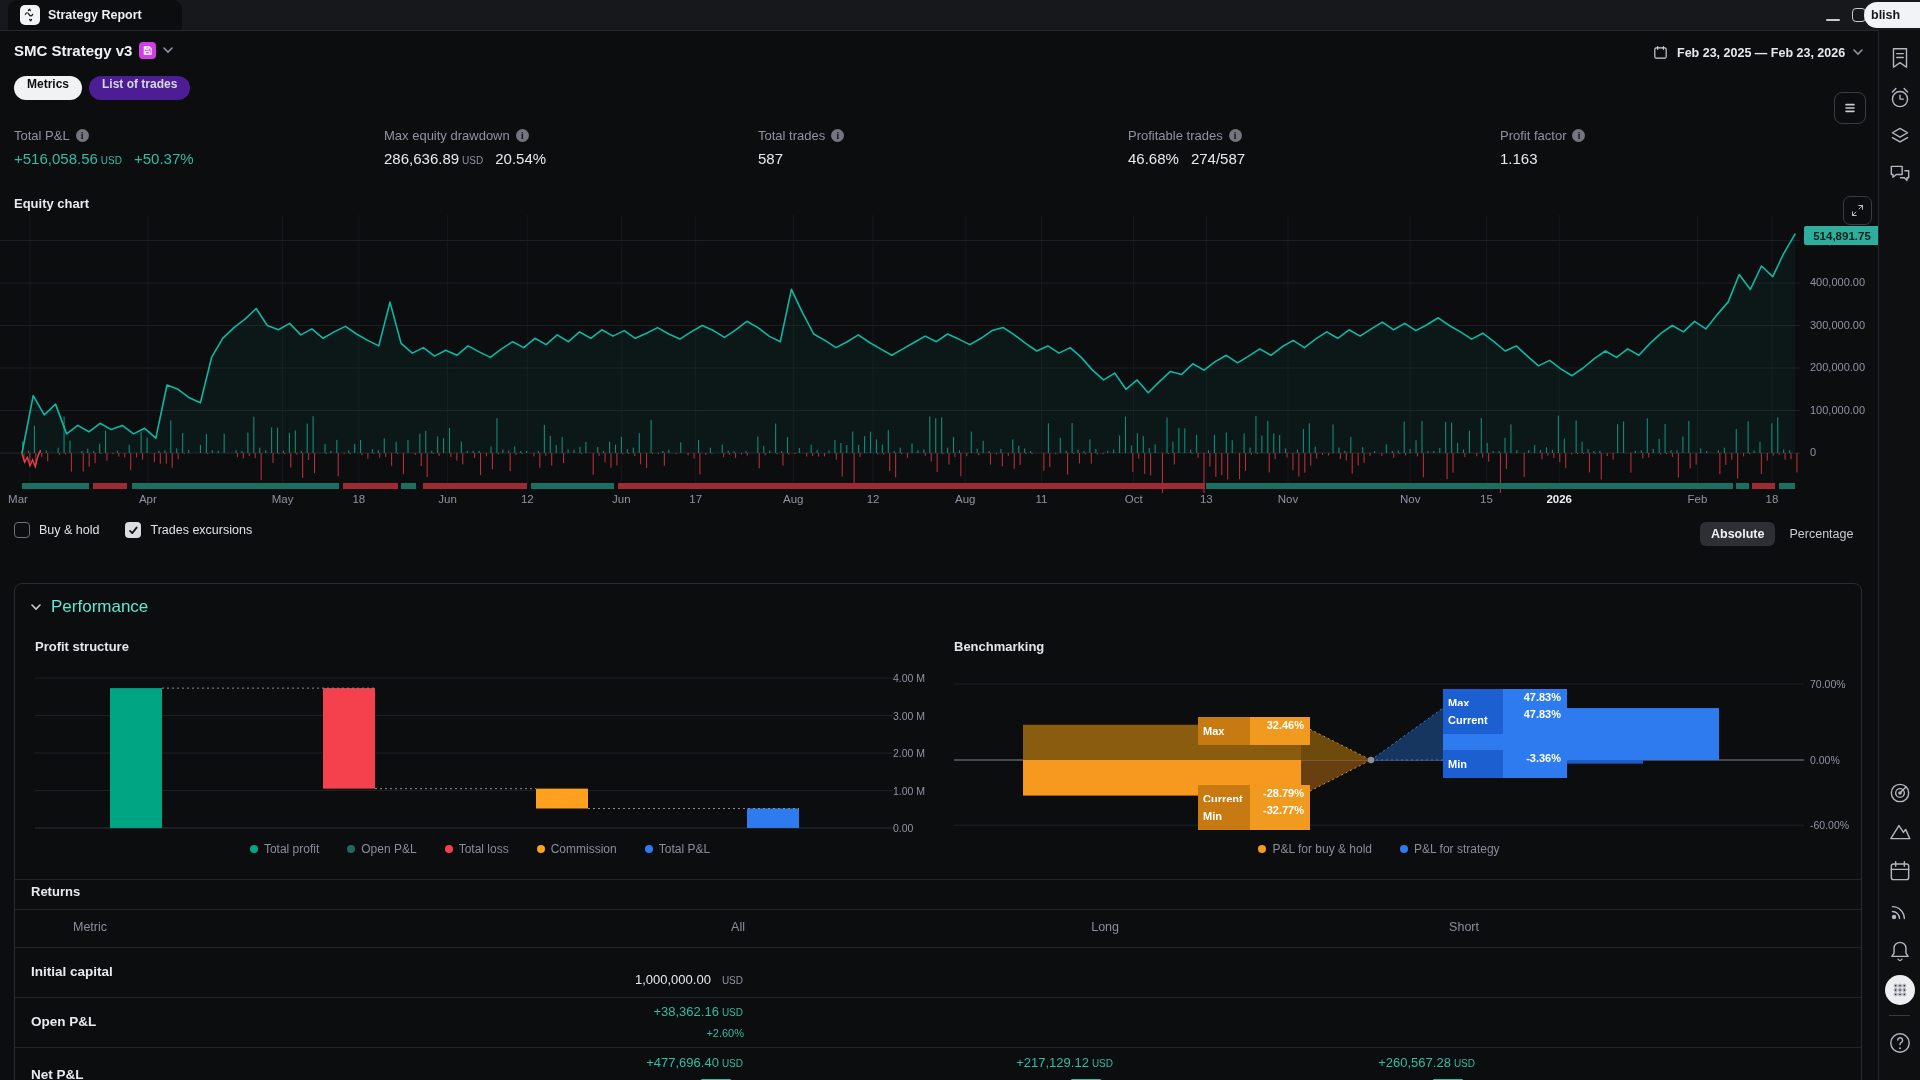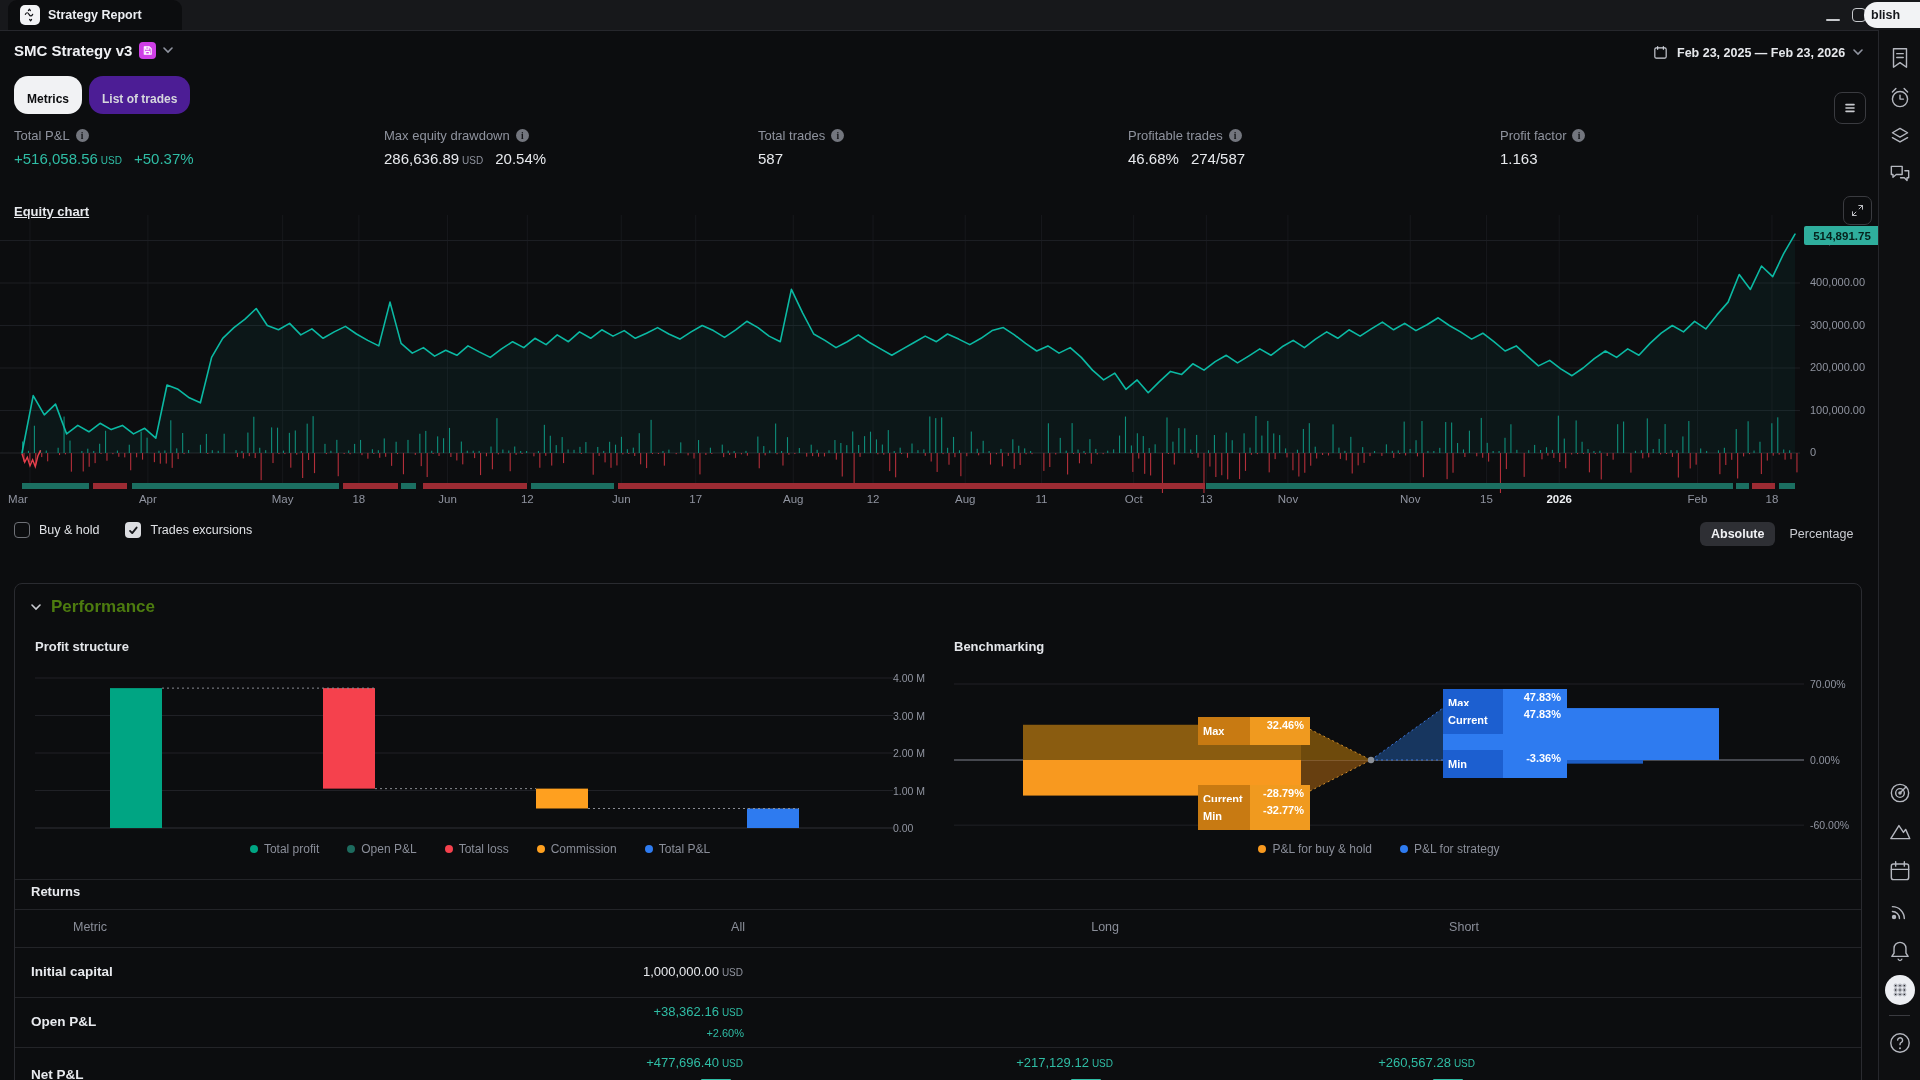--- a/index.html
+++ b/index.html
@@ -21,38 +21,38 @@
   #sb-divider{position:absolute;left:10px;width:21px;border-top:1px solid #3a3b40;}
   .appscircle{width:30px;height:30px;border-radius:50%;background:#eceef2;display:flex;align-items:center;justify-content:center;}
   
   #strategy-row{position:absolute;left:14px;top:42px;display:flex;align-items:center;gap:7px;cursor:pointer;}
   #strategy-row .name{font-size:15px;font-weight:700;color:#f0f1f4;}
   .saveicon{width:17px;height:17px;border-radius:4px;background:#cf3fe6;display:flex;align-items:center;justify-content:center;}
   .chev{width:10px;height:7px;}
   #date-range{position:absolute;top:44px;left:1652px;display:flex;align-items:center;gap:8px;cursor:pointer;}
   #date-range .dr{font-size:12.5px;font-weight:700;color:#e6e8ec;white-space:nowrap;}
   #tabs-row{position:absolute;left:14px;top:76px;display:flex;gap:7px;}
-  .pilltab{height:22px;border-radius:14px;display:flex;align-items:flex-end;padding:8px 13px;font-size:12px;font-weight:700;cursor:pointer;}
+  .pilltab{height:22px;border-radius:14px;display:flex;align-items:flex-start;padding:1px 13px;font-size:12px;font-weight:700;cursor:pointer;}
   .pilltab.active{background:#f1f2f4;color:#0c0d0f;}
   .pilltab.idle{background:#4c1d95;color:#d6d8dd;}
   #rows-btn{position:absolute;left:1834px;top:92px;width:30px;height:30px;border:1px solid #3a3b40;border-radius:8px;
     display:flex;align-items:center;justify-content:center;cursor:pointer;color:#c7c9ce;}
   
   .metric{position:absolute;top:128px;}
   .metric .mlabel{display:flex;align-items:center;gap:6px;font-size:13px;color:#8f939e;}
   .infoi{width:13px;height:13px;border-radius:50%;background:#73767e;color:#121316;font-size:9.5px;font-weight:700;
     display:inline-flex;align-items:center;justify-content:center;cursor:pointer;font-family:"Liberation Serif",serif;}
   .metric .mval{margin-top:7px;display:flex;align-items:baseline;}
   .seg{font-size:15px;color:#e7e9ed;font-weight:400;}
   .seg.teal{color:#2fbda5;}
   .seg.unit{font-size:10px;color:#8f939e;margin-left:3px;}
   .seg.unit.teal{color:#2fbda5;}
   .seg.gap{margin-left:12px;}
   
-  #eq-title{position:absolute;left:14px;top:204px;font-size:13px;font-weight:700;color:#e8eaee;text-decoration:underline;}
+  #eq-title{position:absolute;left:14px;top:196px;font-size:13px;font-weight:700;color:#e8eaee;}
   #eq-wrap{position:absolute;left:0;top:215px;width:1880px;height:296px;}
   #eq-badge{position:absolute;left:1804px;top:226px;width:76px;height:19px;background:#2fae9d;border-radius:2px;
     color:#06221c;font-size:11.5px;font-weight:700;display:flex;align-items:center;justify-content:center;z-index:5;}
   .ylab{position:absolute;left:1810px;font-size:11px;color:#9094a0;}
   .xlab{position:absolute;transform:translateX(-50%);font-size:11.5px;color:#9094a0;white-space:nowrap;}
   .xlab.bold{color:#eef0f3;font-weight:700;}
   #eq-strip{position:absolute;left:0;top:483px;height:6px;width:1880px;}
   .stripseg{position:absolute;top:0;height:6px;}
   #expand-btn{position:absolute;left:1843px;top:196px;width:27px;height:27px;border:1px solid #3a3b40;border-radius:7px;
     display:flex;align-items:center;justify-content:center;color:#c7c9ce;cursor:pointer;background:#0c0d0f;z-index:6;}
@@ -61,21 +61,21 @@
   .ctl{display:flex;align-items:center;gap:9px;cursor:pointer;font-size:12.5px;color:#dfe1e5;}
   .cbox{width:16px;height:16px;border-radius:4px;border:1.5px solid #6e7076;box-sizing:border-box;}
   .cbox.checked{background:#dcdde1;border:none;display:flex;align-items:center;justify-content:center;}
   #scale-toggle{position:absolute;top:522px;left:1700px;display:flex;align-items:center;gap:14px;}
   #abs-btn{background:#2e2f34;border-radius:6px;padding:5px 11px;font-size:12.5px;font-weight:700;color:#f0f1f4;cursor:pointer;}
   #pct-btn{font-size:12.5px;color:#c9cbd1;cursor:pointer;}
   
   #perf-card{position:absolute;left:14px;top:583px;width:1848px;height:510px;border:1px solid #2a2b30;border-radius:8px;
     background:#0c0d0f;box-sizing:border-box;overflow:hidden;}
   #perf-head{position:absolute;left:16px;top:13px;display:flex;align-items:center;gap:10px;cursor:pointer;}
-  #perf-head .t{font-size:17px;font-weight:700;color:#4d7c0f;}
+  #perf-head .t{font-size:17px;font-weight:400;color:#5eead4;}
   .subtitle{position:absolute;font-size:13px;font-weight:700;color:#e4e6ea;}
   .axlab{position:absolute;font-size:10.5px;color:#9094a0;white-space:nowrap;}
   .legend{position:absolute;display:flex;gap:28px;align-items:center;}
   .legitem{display:flex;align-items:center;gap:6px;font-size:12px;color:#8a8e99;cursor:pointer;}
   .legdot{width:8px;height:8px;border-radius:50%;}
   .badge{position:absolute;display:flex;font-size:11px;font-weight:700;color:#fff;z-index:4;}
   .badge .bl{padding:8px 5px;width:42px;}
   .badge .bv{padding:2px 6px;width:48px;text-align:right;}
   
   .retline{position:absolute;left:0;width:1846px;border-top:1px solid #232428;}
@@ -951,21 +951,21 @@
   <div id="returns-rows"></div>
 <div class="axlab" style="left: 878px; top: 88px;">4.00 M</div>
     <div class="axlab" style="left: 878px; top: 125.5px;">3.00 M</div>
     <div class="axlab" style="left: 878px; top: 163px;">2.00 M</div>
     <div class="axlab" style="left: 878px; top: 200.5px;">1.00 M</div>
     <div class="axlab" style="left: 878px; top: 238px;">0.00</div>
     <div class="axlab" style="left: 1795px; top: 94px;">70.00%</div>
     <div class="axlab" style="left: 1795px; top: 170px;">0.00%</div>
     <div class="axlab" style="left: 1795px; top: 235.143px;">-60.00%</div>
     <div class="rowlabel" style="top: 380px;">Initial capital</div>
-    <div class="cellv white" style="left: 728px; top: 380px;">
+    <div class="cellv white" style="left: 728px; top: 388px; gap: 8px;">
       <span class="m">1,000,000.00</span>
       <span class="u">USD</span>
     </div>
     <div class="rowlabel" style="top: 430px;">Open P&amp;L</div>
     <div class="cellv teal" style="left: 728px; top: 420px;">
       <span class="m">+38,362.16</span>
       <span class="u">USD</span>
     </div>
     <div class="pct" style="left: 729px; top: 443px;">+2.60%</div>
     <div class="retline" style="top: 413px;"></div>

